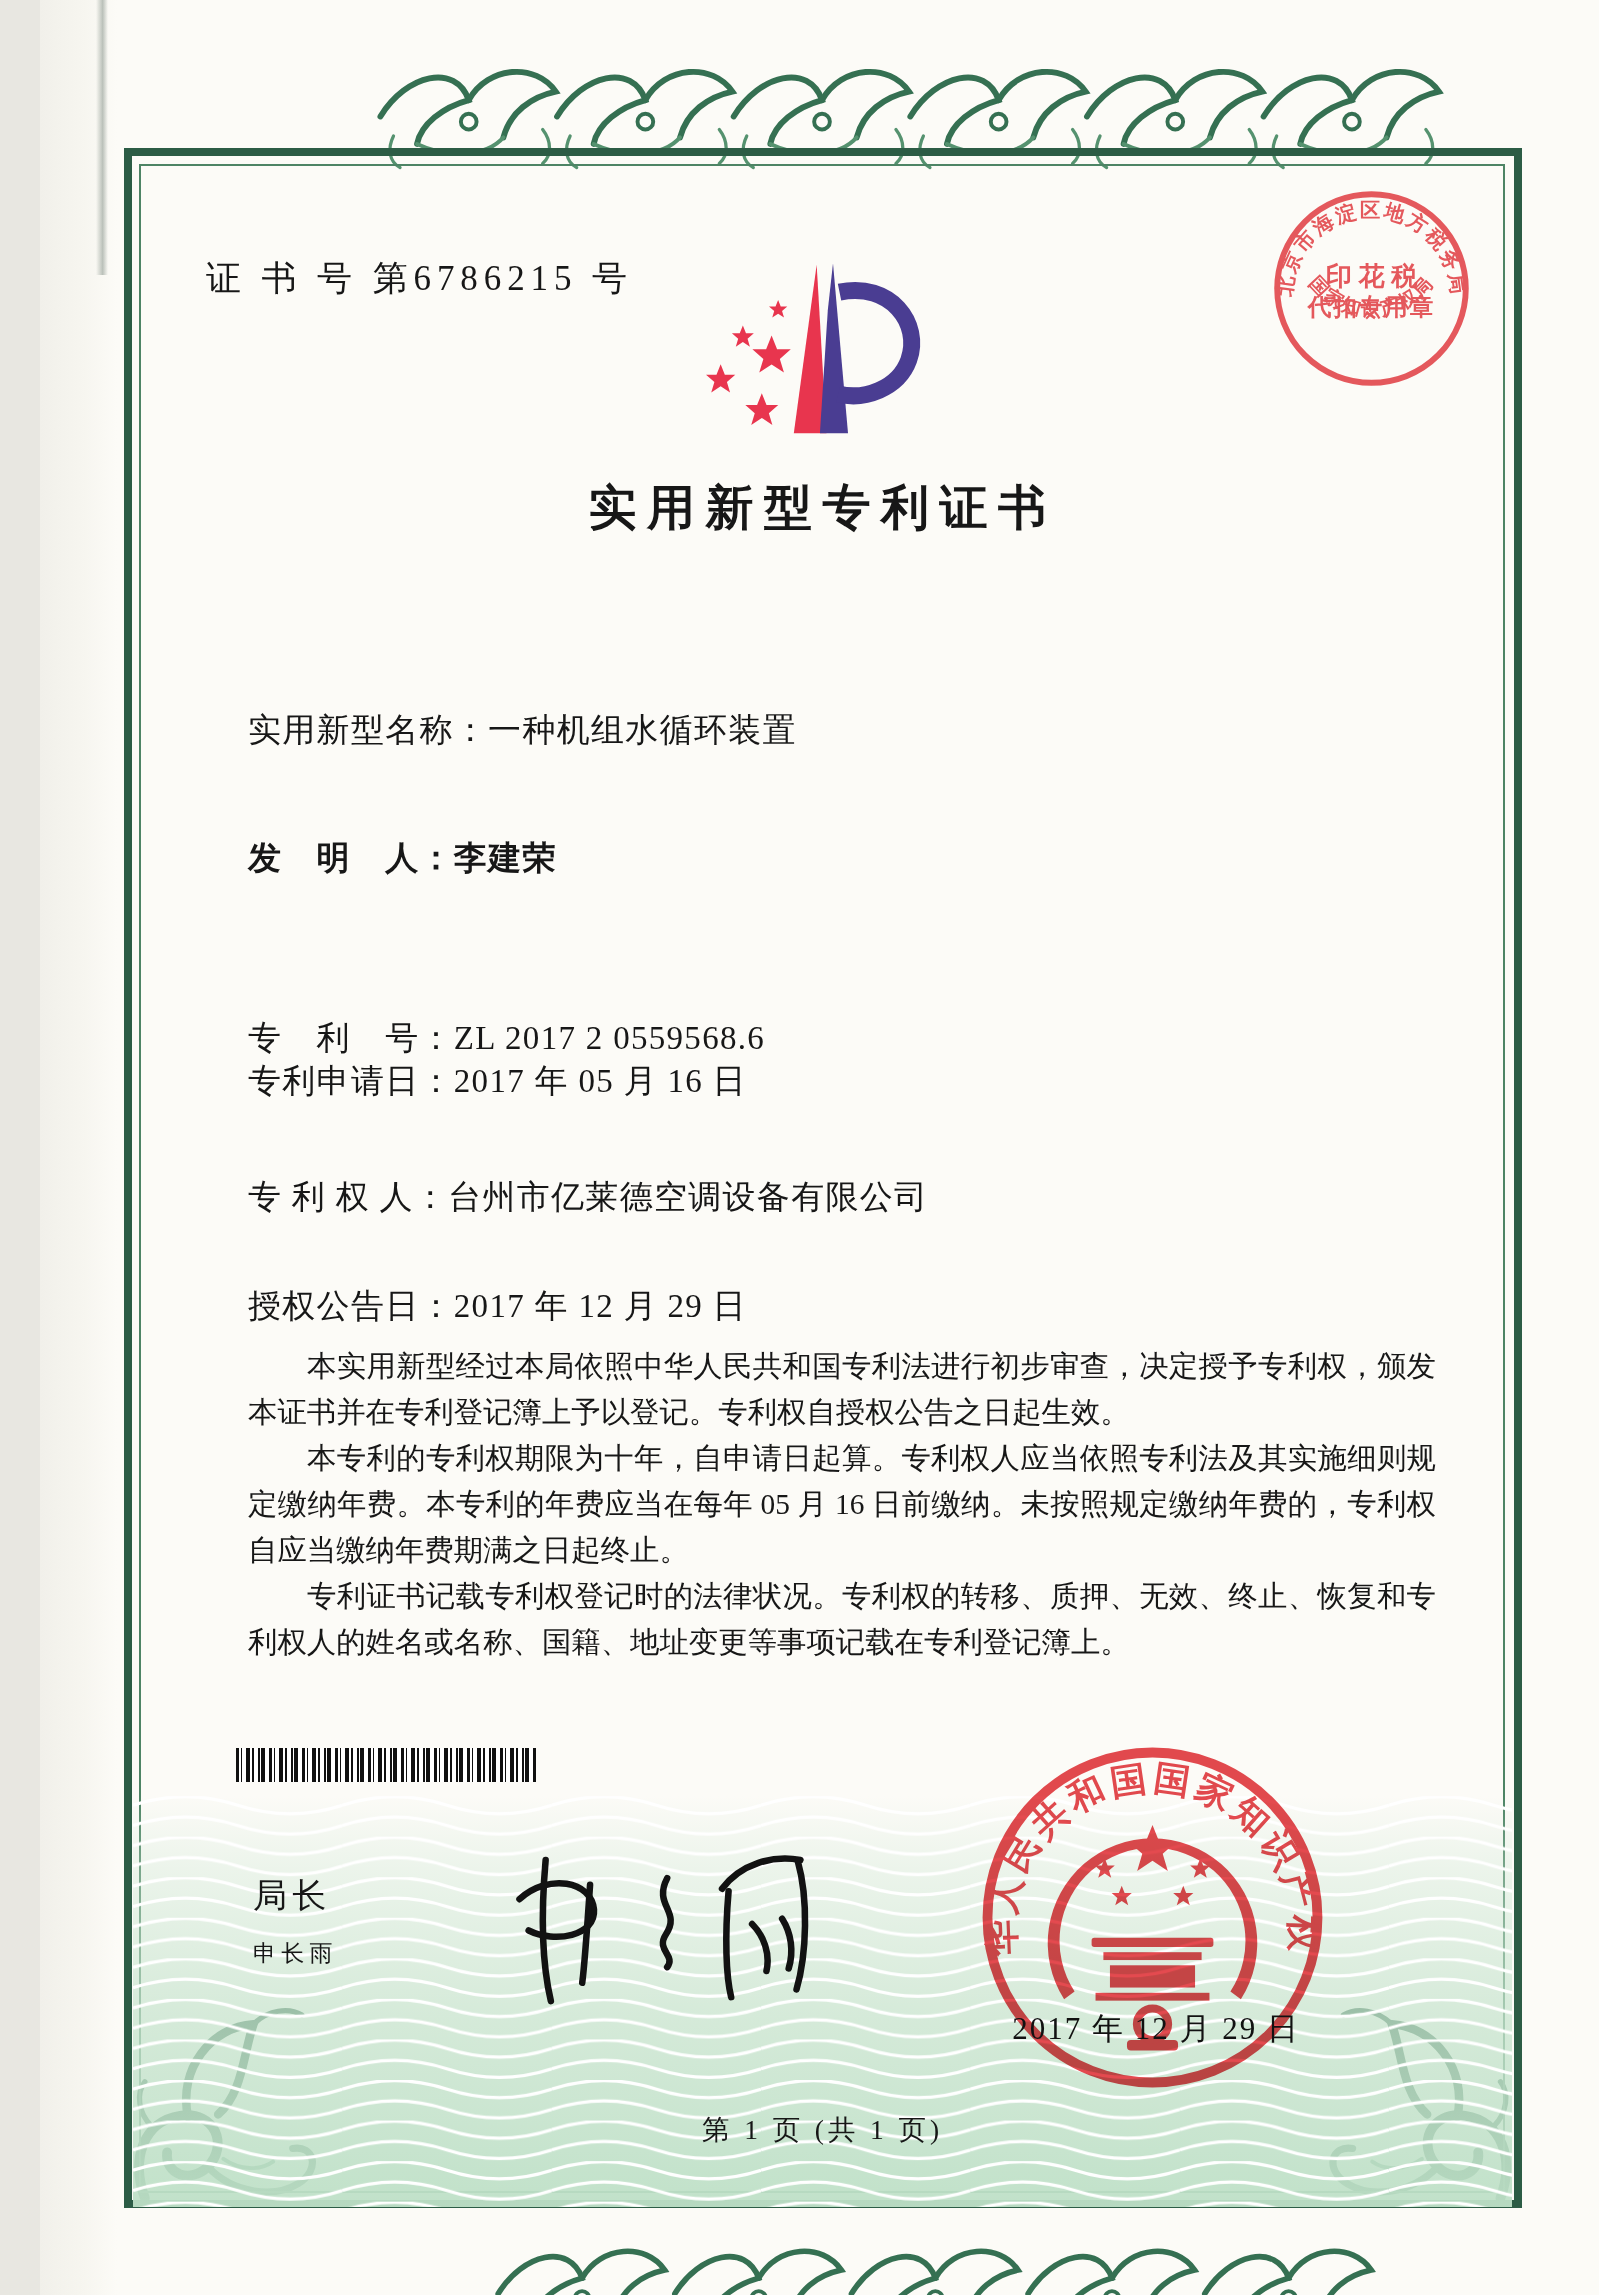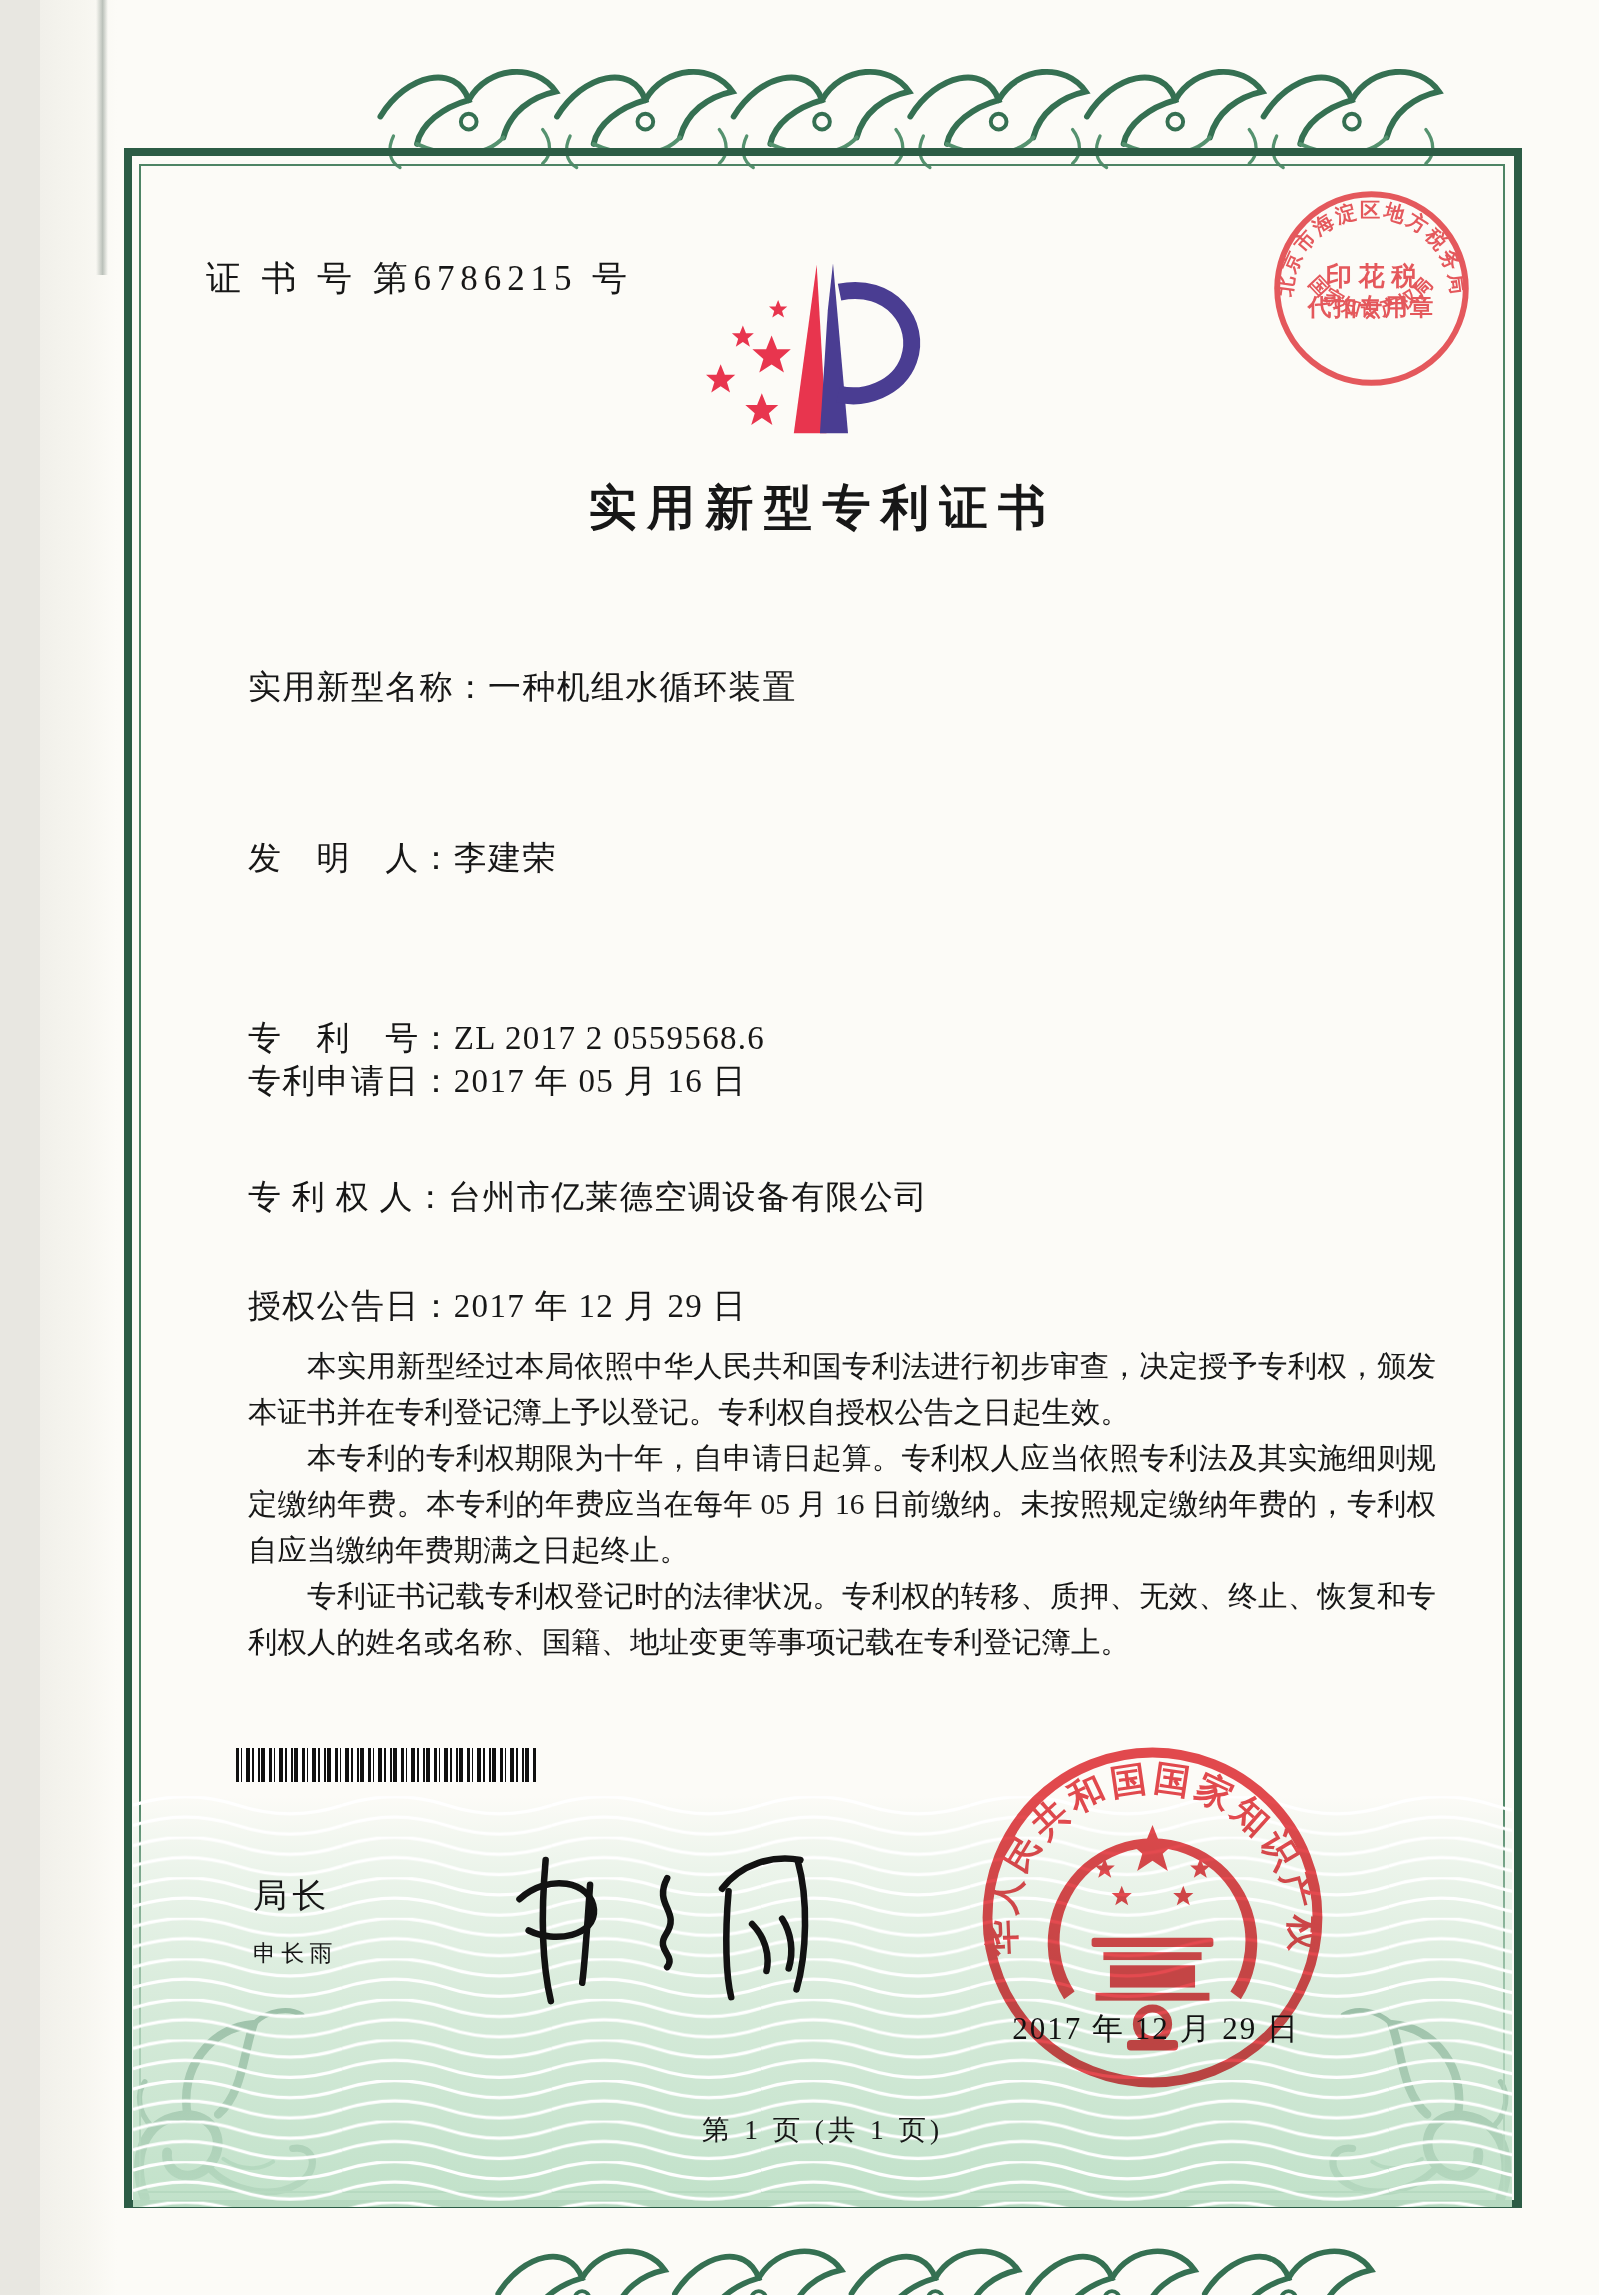--- a/index.html
+++ b/index.html
@@ -30,21 +30,21 @@
       rgba(199,228,206,.75) 55%, rgba(190,224,199,.95) 100%); }
   .waves svg { position:absolute; left:0; top:0; }
 
   .border-art { position:absolute; left:0; top:0; }
 
   
   .cert-number { position:absolute; left:166px; top:255px; font-size:35px; letter-spacing:5.9px; }
   .title { position:absolute; left:93px; top:476px; width:1379px; text-align:center;
     font-size:48px; font-weight:bold; letter-spacing:10.5px; }
   .field { position:absolute; left:208px; font-size:33px; letter-spacing:1.3px; white-space:nowrap; }
-  .f0 { top:665px;text-align:center; } .f1 { top:836px; } .f2 { top:1016px; }
+  .f0 { top:708px;text-align:center; } .f1 { top:836px;font-weight:bold; } .f2 { top:1016px; }
   .f3 { top:1059px; } .f4 { top:1175px; } .f5 { top:1284px; }
   .body-text { position:absolute; left:208px; top:1343px; width:1188px;
     font-size:29.4px; line-height:46px; text-align:justify; }
   .body-text p { margin:0; text-indent:59px; }
 
   .barcode { position:absolute; left:196px; top:1748px; width:300px; height:34px;
     background:repeating-linear-gradient(90deg,
       #101010 0 2.6px,#ffffff 2.6px 4.6px,#101010 4.6px 5.9px,#ffffff 5.9px 9.8px,
       #101010 9.8px 14.4px,#ffffff 14.4px 16.4px,#101010 16.4px 17.7px,#ffffff 17.7px 21.6px,
       #101010 21.6px 23.6px,#ffffff 23.6px 25px,#101010 25px 29.4px,#ffffff 29.4px 33px); }

